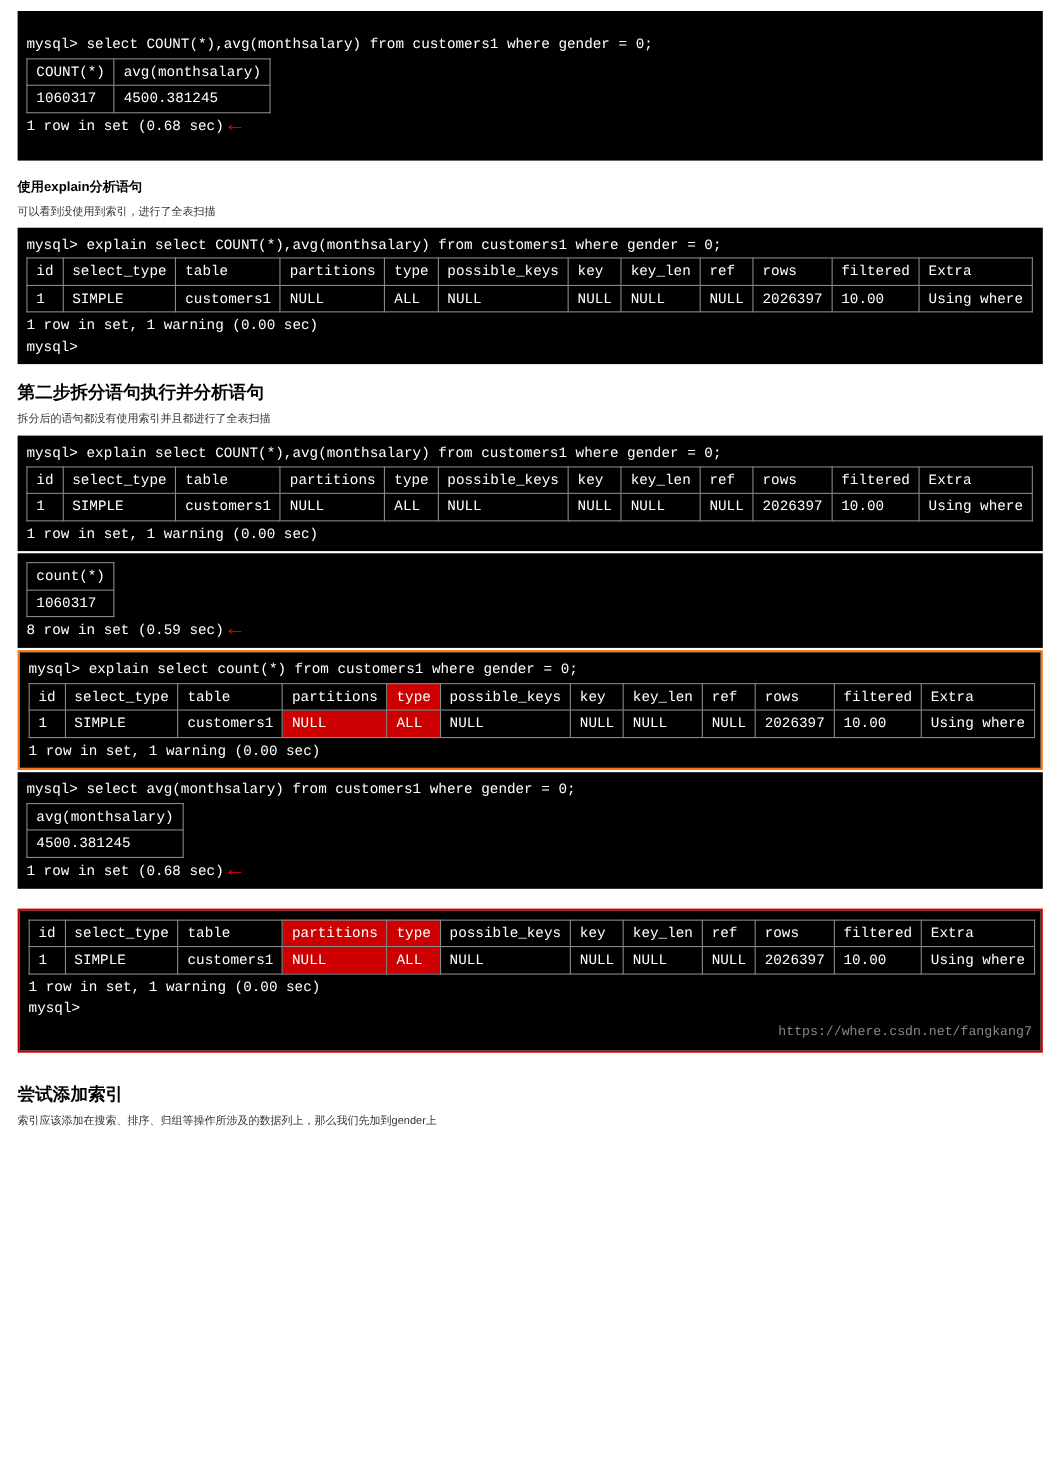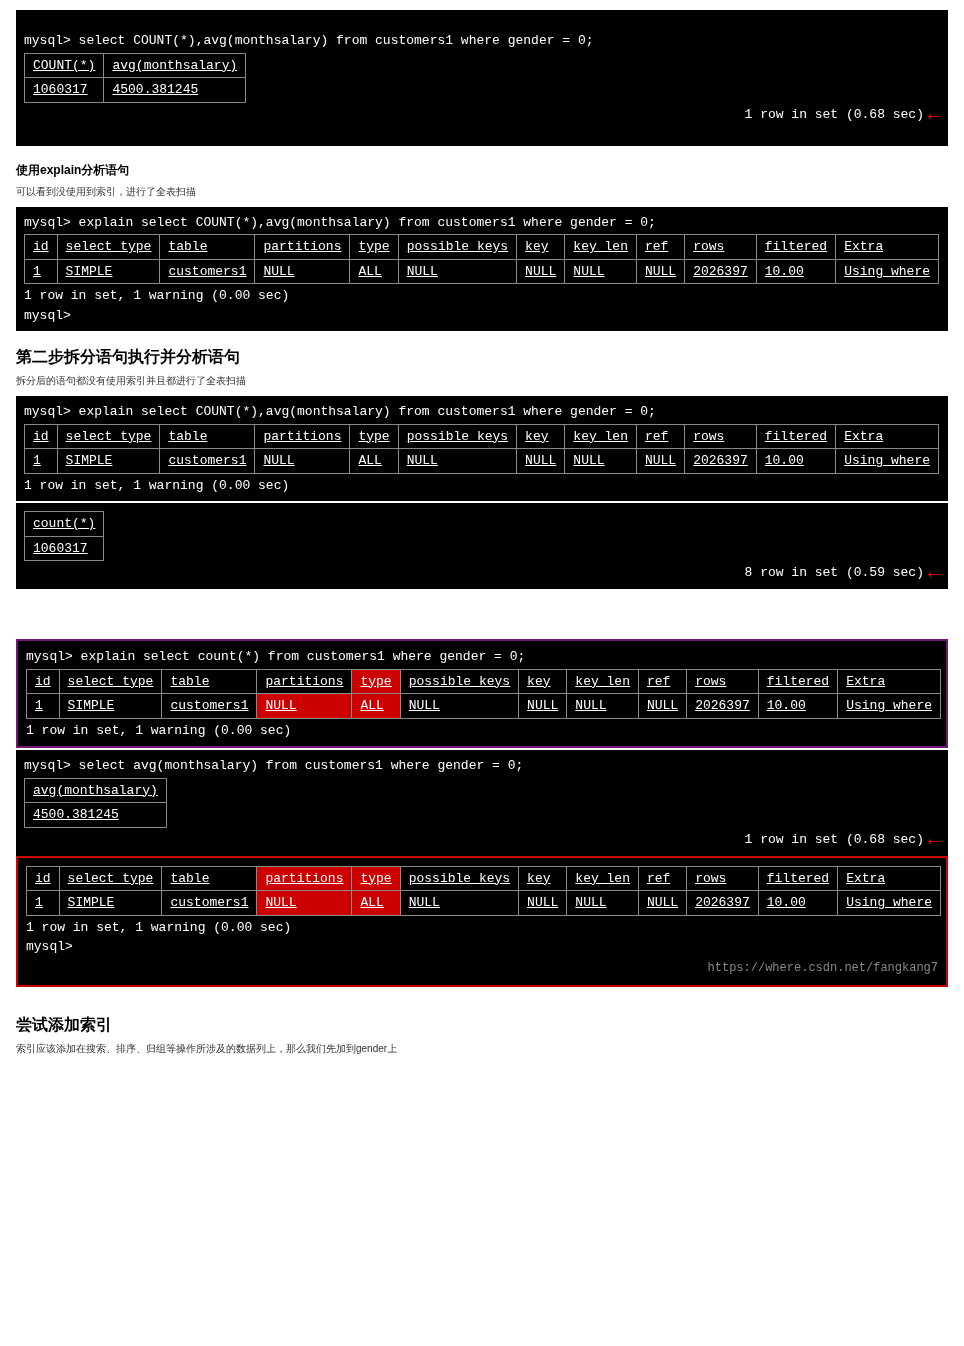--- a/index.html
+++ b/index.html
@@ -10,32 +10,30 @@
       color: #333;
       padding: 10px 16px;
       width: 964px;
     }
     .term-table {
       border-collapse: collapse;
       color: #fff;
       font-family: "Courier New", Courier, monospace;
       font-size: 13px;
       margin: 0;
-      text-decoration: underline;
     }
     .term-table td, .term-table th {
       border: 1px solid #888;
       padding: 2px 8px;
       white-space: nowrap;
     }
     .arrow-wrap {
       display: flex;
       align-items: center;
       gap: 4px;
-      justify-content: flex-end;
     }
     .red-arrow {
       display: inline-block;
       color: #ff0000;
       font-size: 20px;
       line-height: 1;
     }
     .section-heading {
       font-size: 12px;
       font-weight: bold;
@@ -195,21 +193,21 @@
         </tr>
   </tbody>
     </table>
   <div class="arrow-wrap">
     <span>8 row in set (0.59 sec)</span>
     <span class="red-arrow">←</span>
   </div>
 </div>
 
 
-<div style="border: 2px solid #701a75; display:inline-block; width:100%; margin-bottom:2px;margin-top:48px;">
+<div style="border: 2px solid #f97316; display:inline-block; width:100%; margin-bottom:2px;">
   <div class="terminal-block" style="background:#000;color:#fff;font-family:'Courier New',monospace;font-size:13px;padding:6px 8px;line-height:1.5;">
     <div>mysql&gt; explain select count(*) from customers1 where gender = 0;</div>
     <table class="term-table" style="margin:2px 0;">
       <tbody>
           <tr>
         <td>id</td>
         <td>select_type</td>
         <td>table</td>
         <td>partitions</td>
         <td style="background:#c00;color:#fff;">type</td>
@@ -235,21 +233,21 @@
         <td>10.00</td>
         <td>Using where</td>
       </tr>
     </tbody>
       </table>
     <div>1 row in set, 1 warning (0.00 sec)</div>
   </div>
 </div>
 
 
-<div class="terminal-block" style="background:#000;color:#fff;font-family:'Courier New',monospace;font-size:13px;padding:6px 8px;margin-bottom:0;line-height:1.5;">
+<div class="terminal-block" style="background:#000;color:#fff;font-family:'Courier New',monospace;font-size:13px;padding:6px 8px;margin-bottom:18px;line-height:1.5;">
   <div>mysql&gt; select avg(monthsalary) from customers1 where gender = 0;</div>
   <table class="term-table" style="margin:2px 0;">
     <tbody>
         <tr>
           <td>avg(monthsalary)</td>
         </tr>
     <tr>
           <td>4500.381245</td>
         </tr>
   </tbody>

